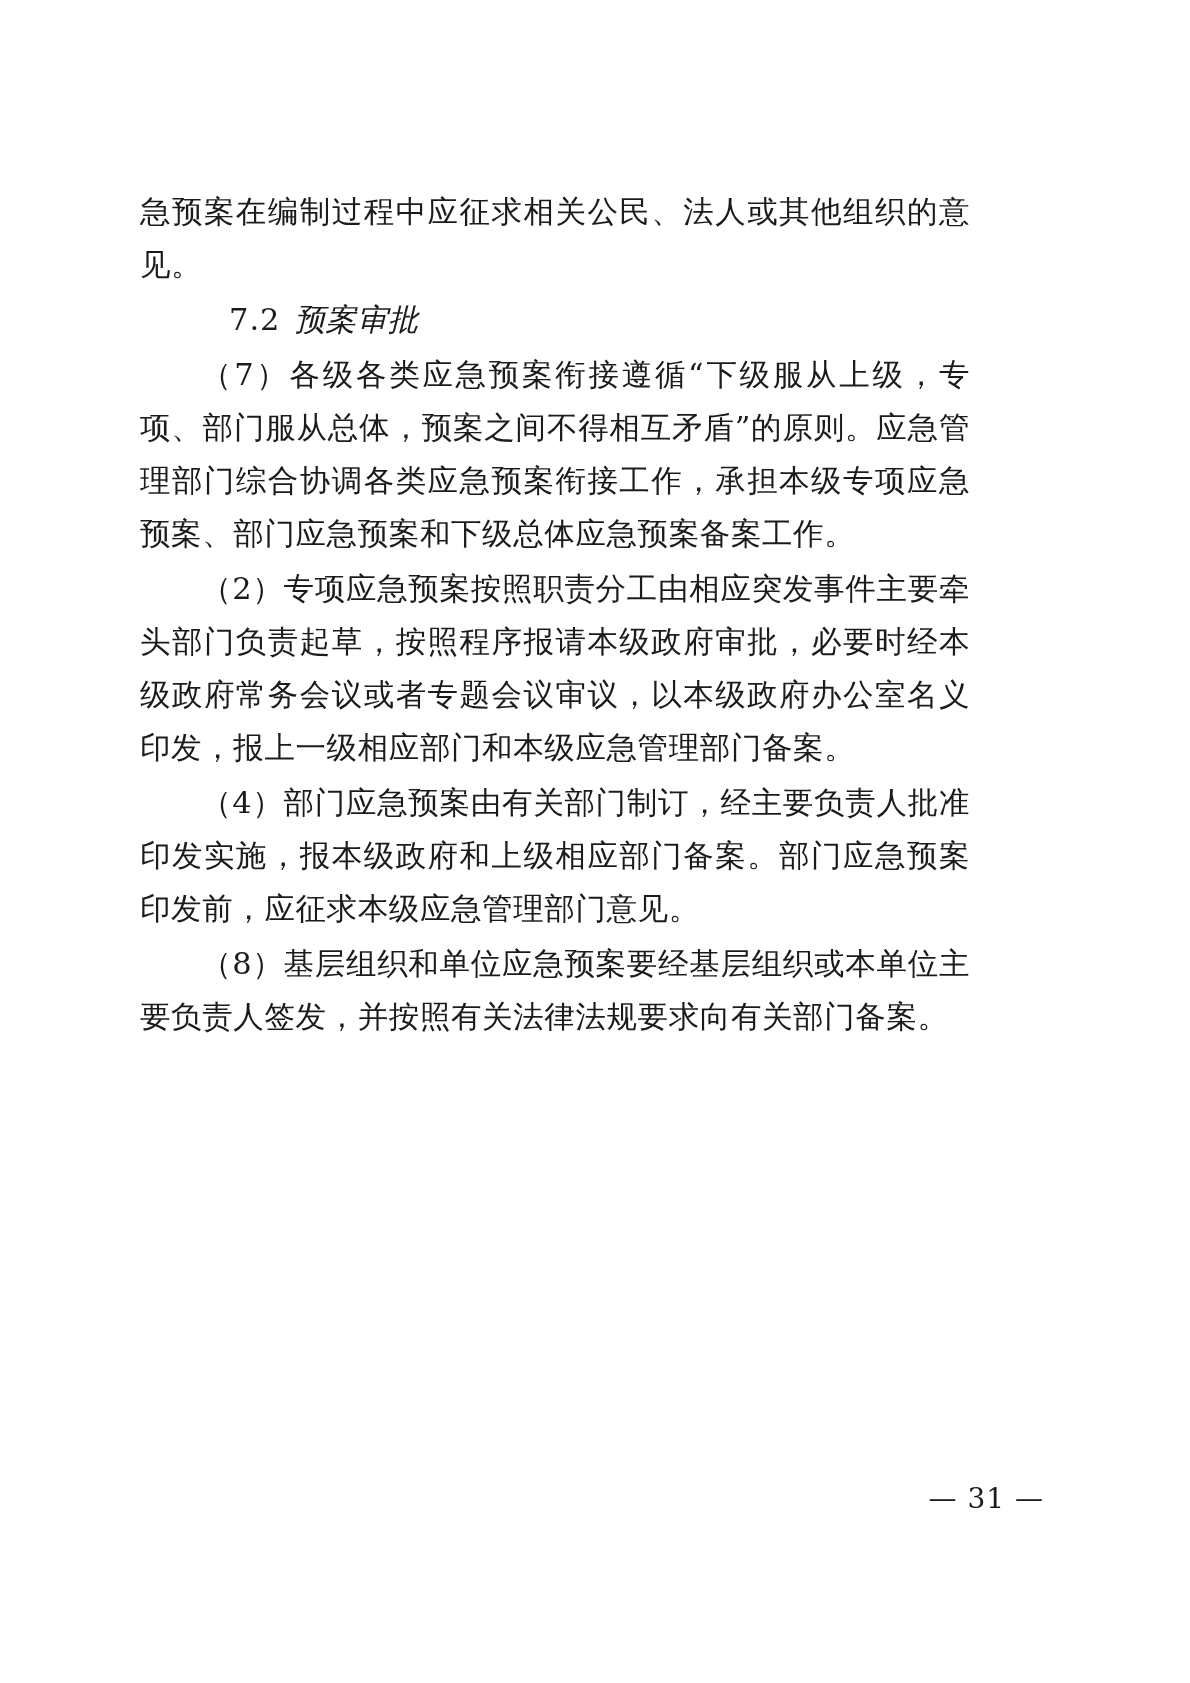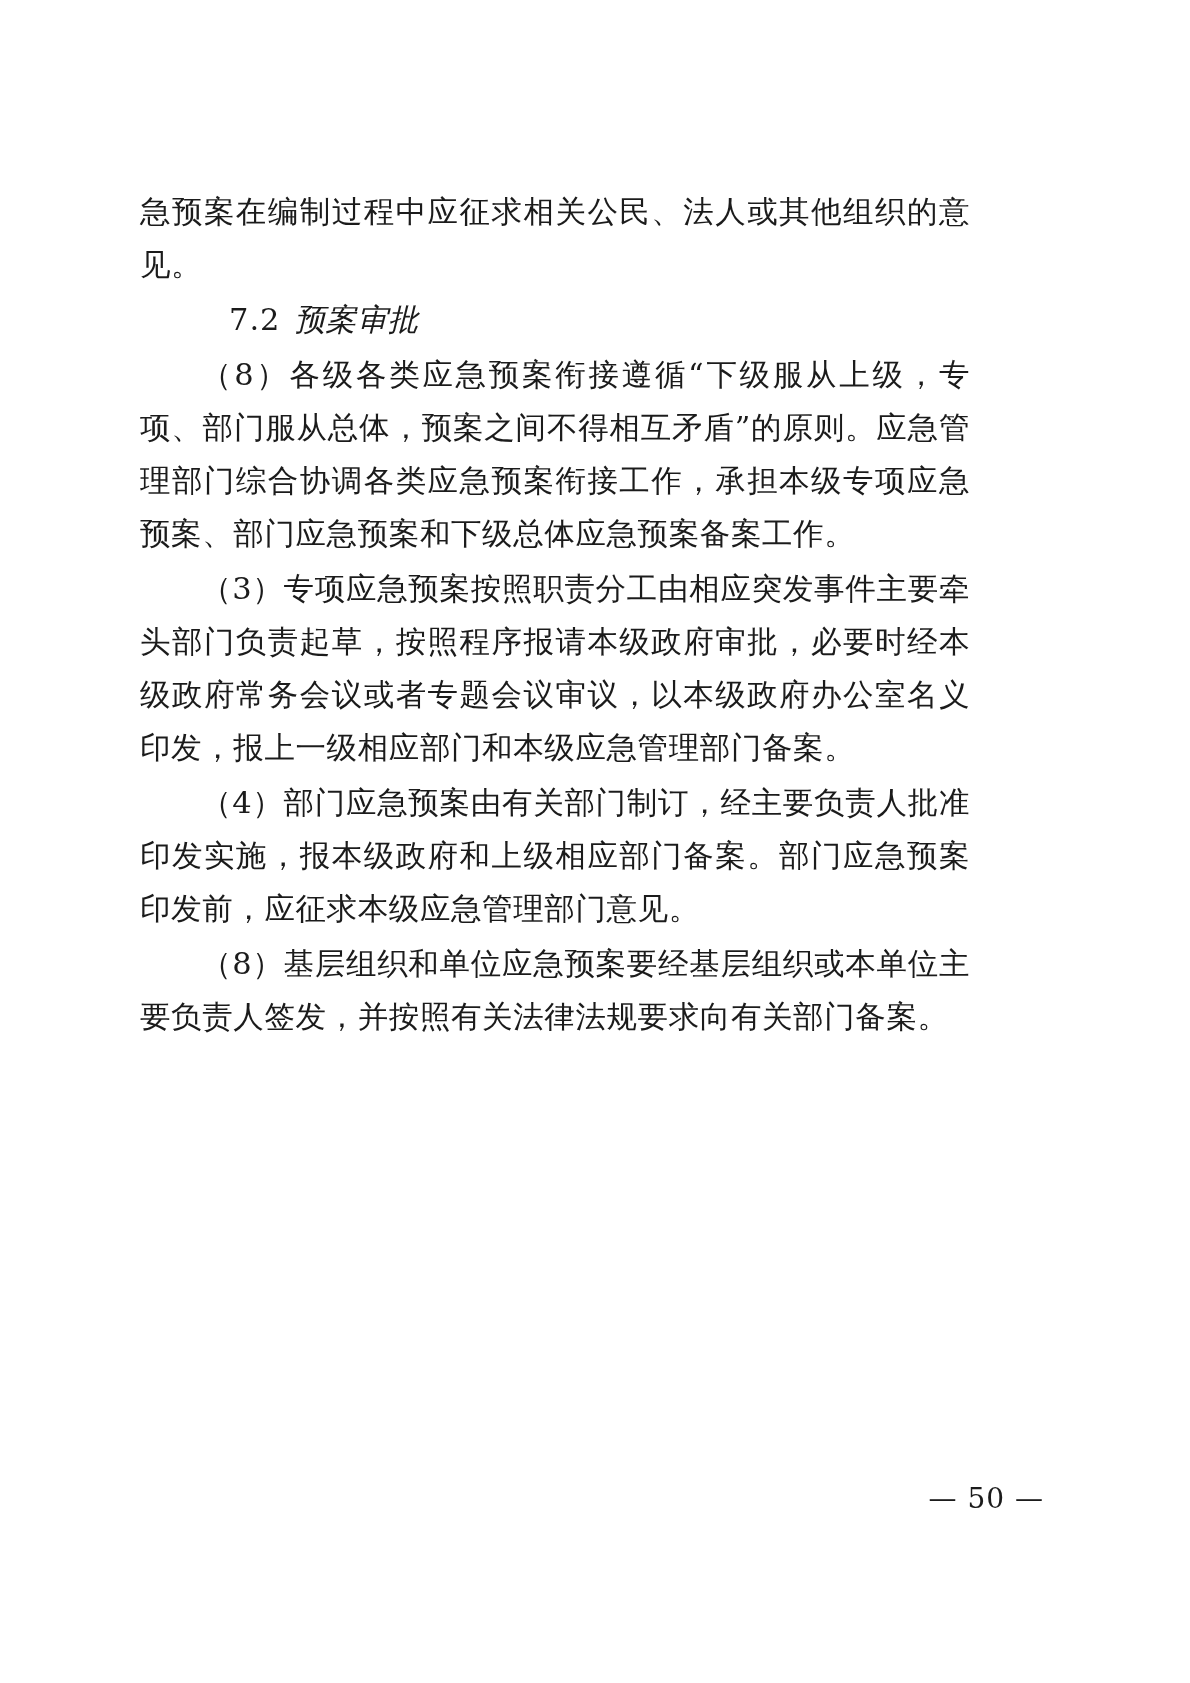--- a/index.html
+++ b/index.html
@@ -65,21 +65,21 @@
 
 <div class="page">
   <div class="content">
 
     <p class="para">急预案在编制过程中应征求相关公民、法人或其他组织的意见。</p>
 
     <p class="heading">
       <span class="num">7.2</span><span class="htext">预案审批</span>
     </p>
 
-    <p class="para indent">（8）各级各类应急预案衔接遵循“下级服从上级，专项、部门服从总体，预案之间不得相互矛盾”的原则。应急管理部门综合协调各类应急预案衔接工作，承担本级专项应急预案、部门应急预案和下级总体应急预案备案工作。</p>
-    <p class="para indent">（3）专项应急预案按照职责分工由相应突发事件主要牵头部门负责起草，按照程序报请本级政府审批，必要时经本级政府常务会议或者专题会议审议，以本级政府办公室名义印发，报上一级相应部门和本级应急管理部门备案。</p>
+    <p class="para indent">（7）各级各类应急预案衔接遵循“下级服从上级，专项、部门服从总体，预案之间不得相互矛盾”的原则。应急管理部门综合协调各类应急预案衔接工作，承担本级专项应急预案、部门应急预案和下级总体应急预案备案工作。</p>
+    <p class="para indent">（2）专项应急预案按照职责分工由相应突发事件主要牵头部门负责起草，按照程序报请本级政府审批，必要时经本级政府常务会议或者专题会议审议，以本级政府办公室名义印发，报上一级相应部门和本级应急管理部门备案。</p>
     <p class="para indent">（4）部门应急预案由有关部门制订，经主要负责人批准印发实施，报本级政府和上级相应部门备案。部门应急预案印发前，应征求本级应急管理部门意见。</p>
     <p class="para indent">（8）基层组织和单位应急预案要经基层组织或本单位主要负责人签发，并按照有关法律法规要求向有关部门备案。</p>
 
   </div>
 
-  <div class="footer">— 50 —</div>
+  <div class="footer">— 31 —</div>
 </div>
 
 </body></html>

